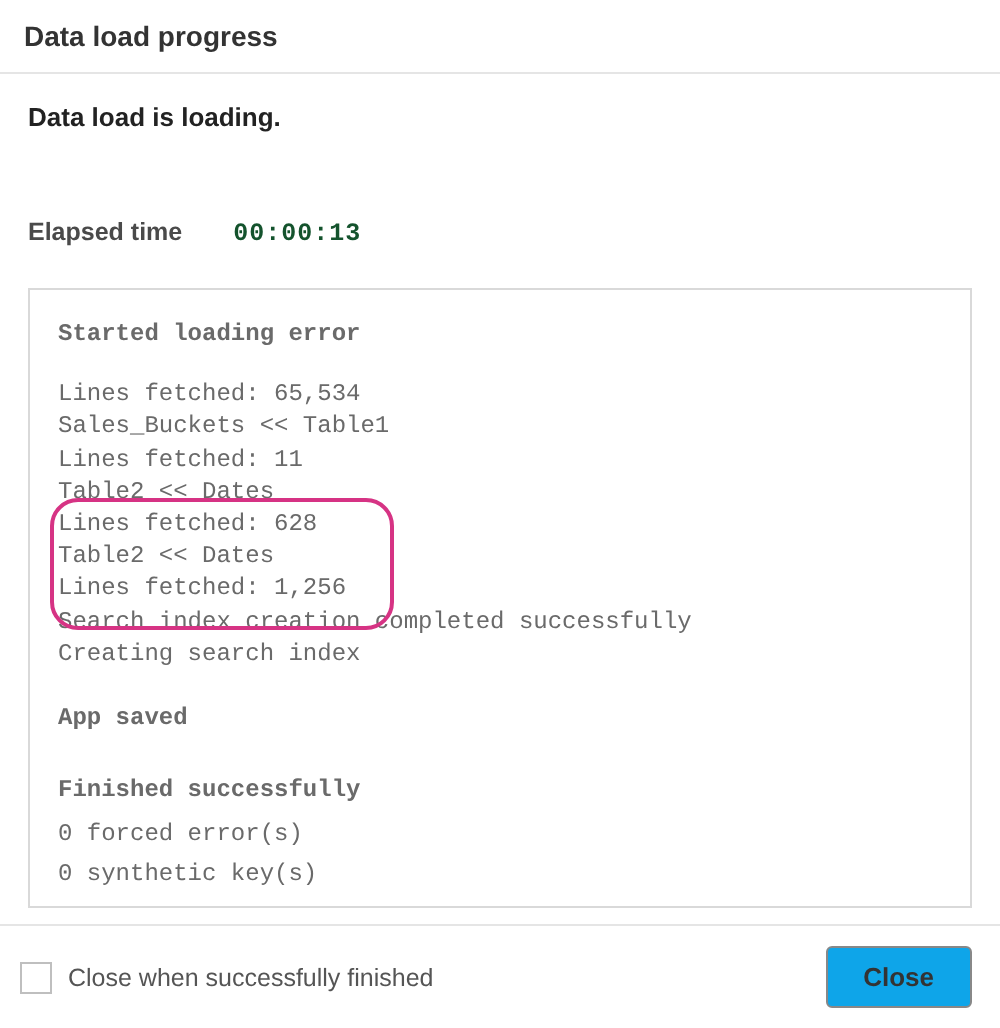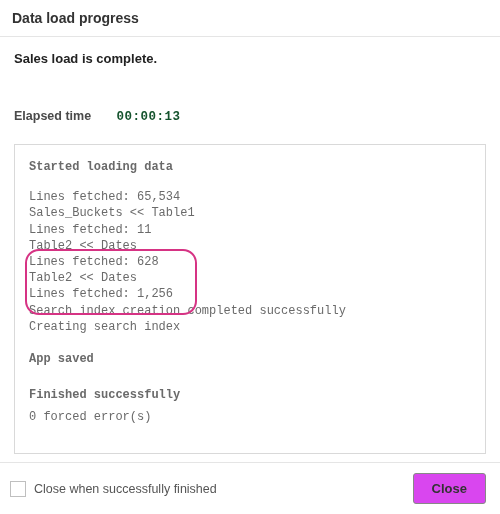--- a/index.html
+++ b/index.html
@@ -83,21 +83,21 @@
     }
     .chk {
       width: 16px;
       height: 16px;
       border: 1px solid #bfbfbf;
       background: #fff;
       display: inline-block;
     }
     .close-btn {
       border: 1px solid #888;
-      background: #d946ef;
+      background: #0ea5e9;
       border-radius: 3px;
       font-size: 13px;
       font-weight: 700;
       color: #333;
       padding: 7px 18px;
       cursor: pointer;
     }
     .callout {
       position: absolute;
       border: 2px solid #d63384;
@@ -110,47 +110,48 @@
     }
   </style>
 </head>
 <body>
 
 <div class="header">
   <h2>Data load progress</h2>
 </div>
 
 <div class="status-row">
-  <p>Sales load is complete.</p>
+  <p>Data load is loading.</p>
 </div>
 
 <div class="elapsed-row">
   <span class="elapsed-lbl">Elapsed time</span>
   <span class="elapsed-val">00:00:13</span>
 </div>
 
 <div class="log-box">
   <div class="log-block">
-    <div class="log-heading">Started loading data</div>
+    <div class="log-heading">Started loading error</div>
     <div class="log-line">Lines fetched: 65,534</div>
     <div class="log-line">Sales_Buckets &lt;&lt; Table1</div>
     <div class="log-line">Lines fetched: 11</div>
     <div class="log-line">Table2 &lt;&lt; Dates</div>
     <div class="log-line">Lines fetched: 628</div>
     <div class="log-line">Table2 &lt;&lt; Dates</div>
     <div class="log-line">Lines fetched: 1,256</div>
     <div class="log-line">Search index creation completed successfully</div>
     <div class="log-line">Creating search index</div>
   </div>
 
   <div class="log-subhead">App saved</div>
 
   <div style="margin-top:20px">
     <div class="log-subhead" style="margin-top:0">Finished successfully</div>
     <div class="log-line">0 forced error(s)</div>
+    <div class="log-line" style="margin-top:4px">0 synthetic key(s)</div>
   </div>
 
   <div class="callout"></div>
 </div>
 
 <div class="footer">
   <label class="chk-wrap">
     <span class="chk"></span>
     <span>Close when successfully finished</span>
   </label>

